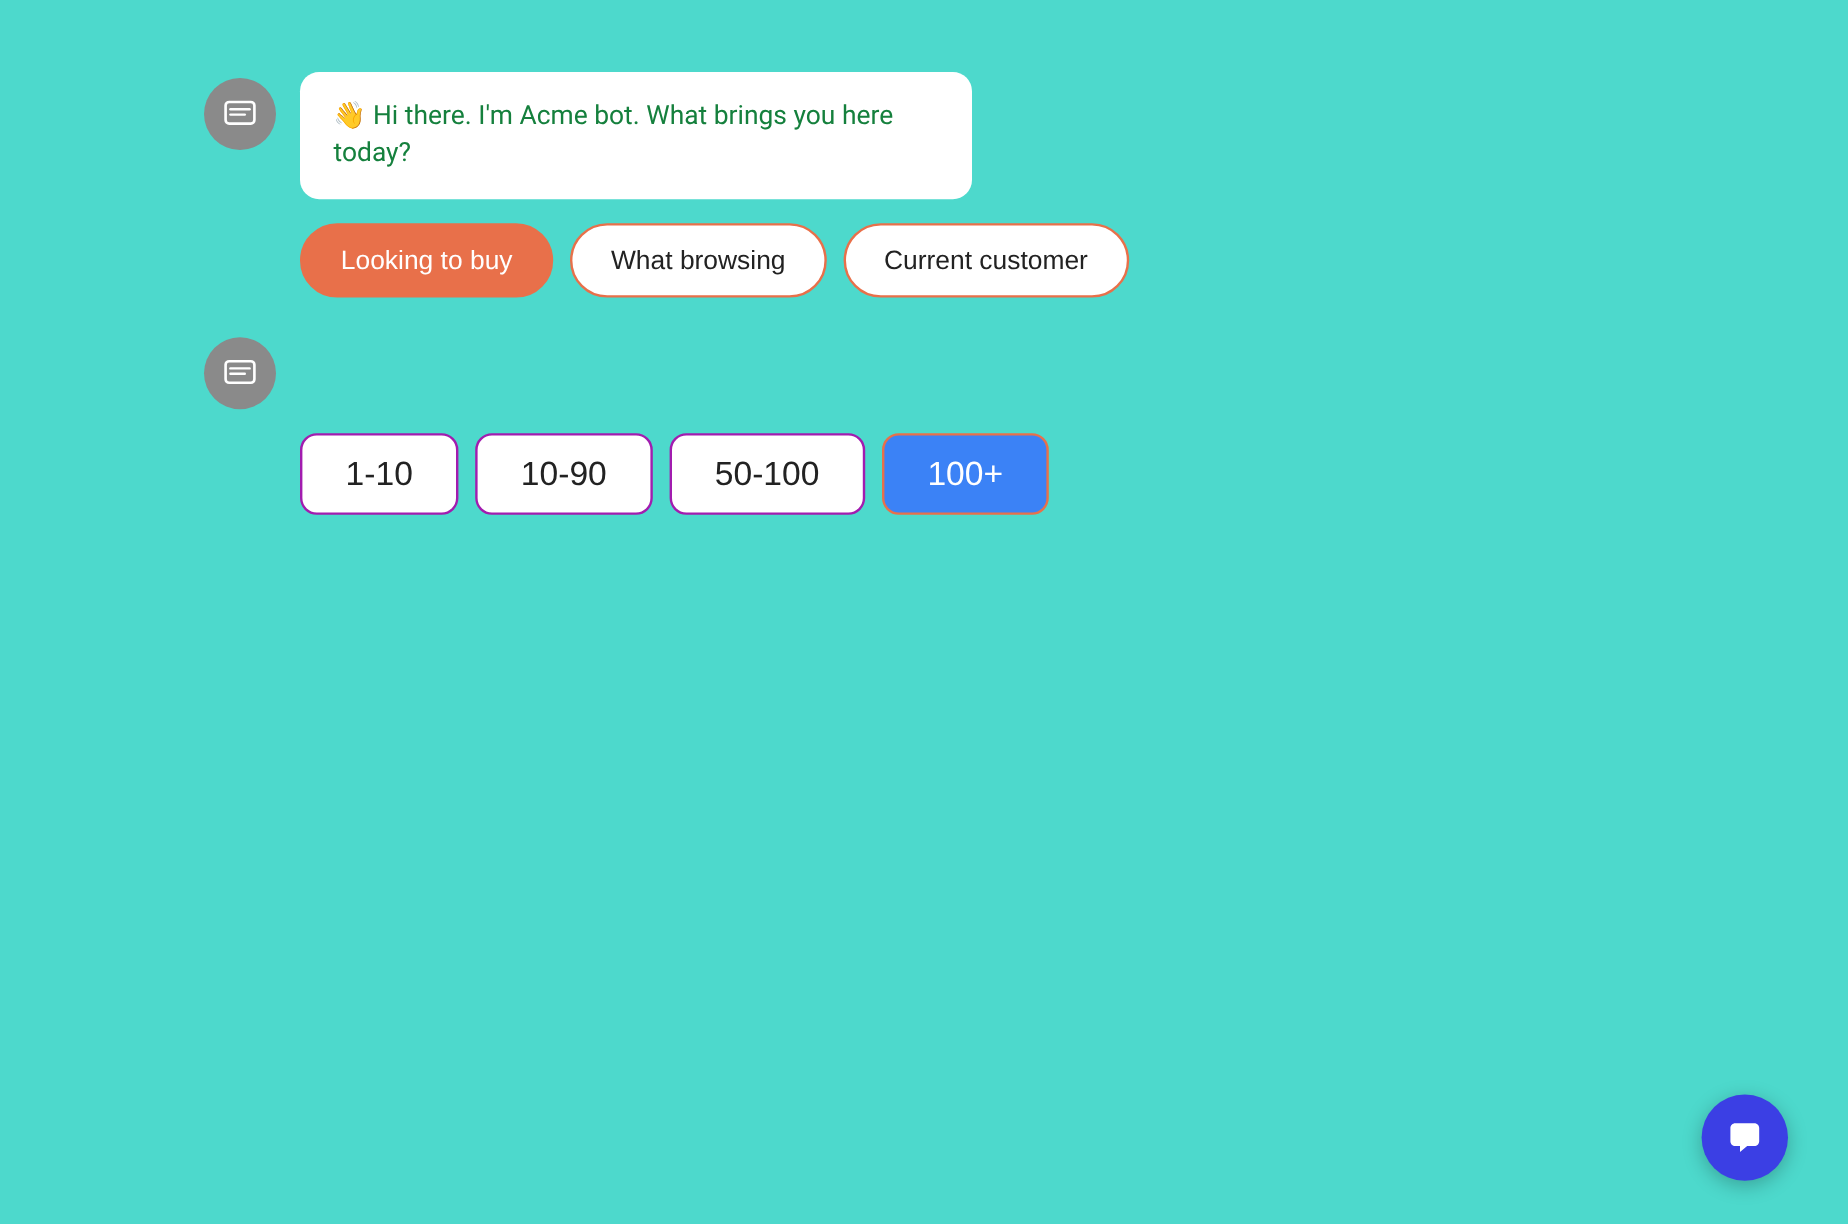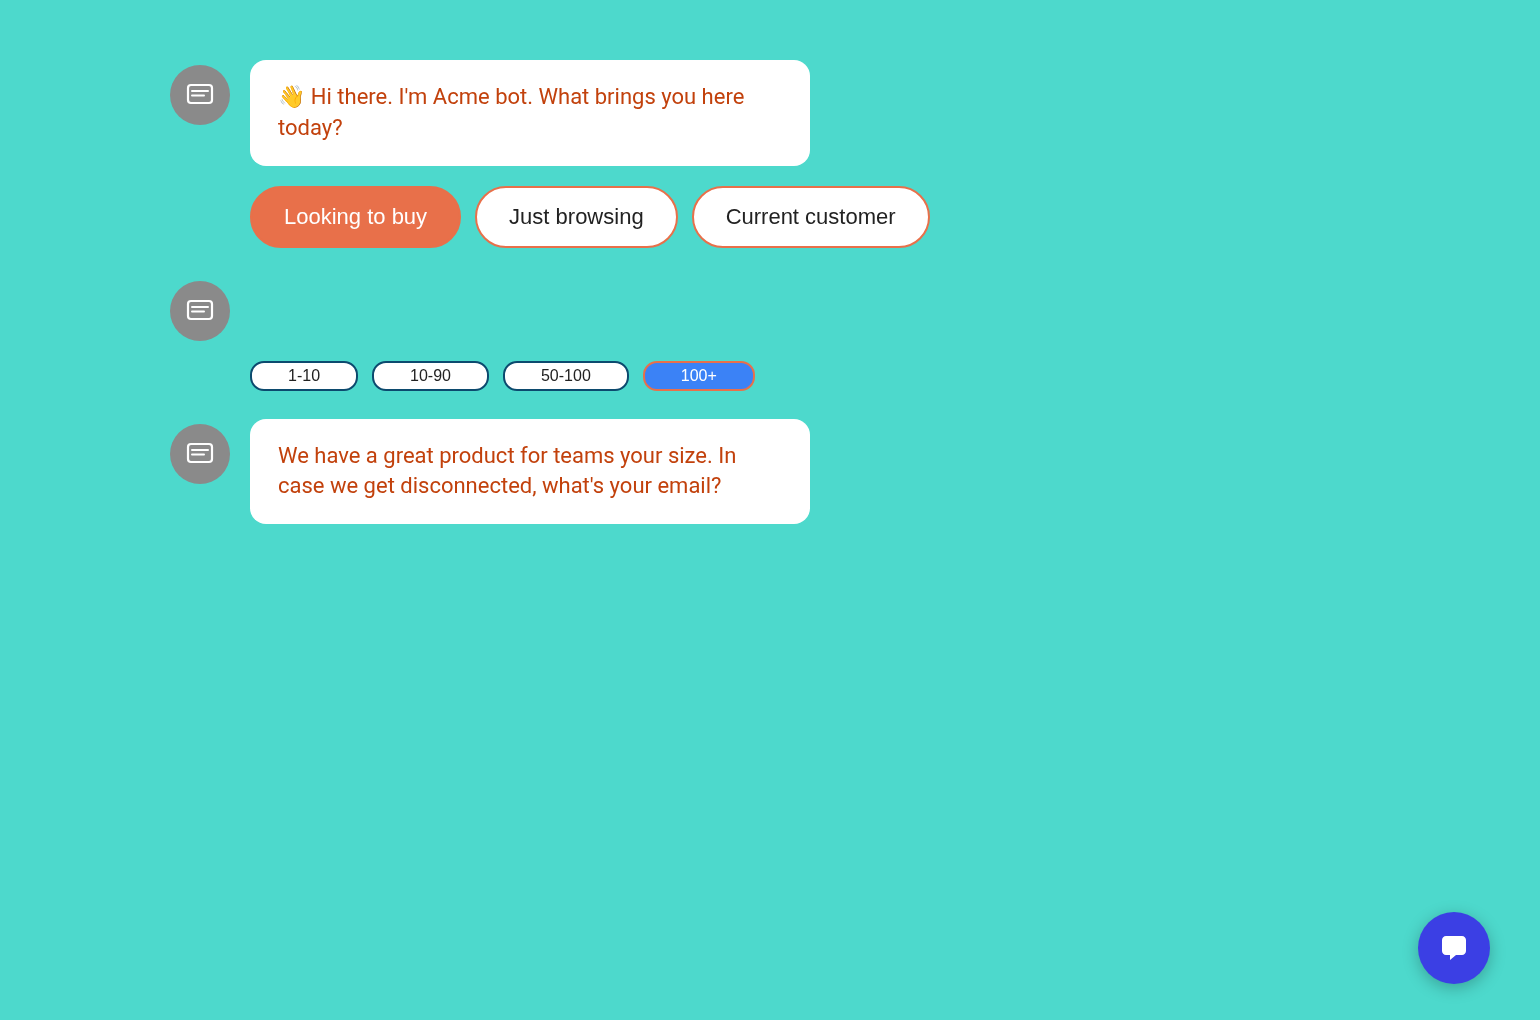--- a/index.html
+++ b/index.html
@@ -46,21 +46,21 @@
       width: 30px;
       height: 30px;
     }
 
     .message-bubble {
       background: white;
       border-radius: 16px;
       padding: 22px 28px;
       font-size: 22px;
       line-height: 1.4;
-      color: #c2410c;
+      color: #15803d;
       max-width: 560px;
       font-weight: 400;
     }
 
     
     .options-row {
       display: flex;
       flex-wrap: wrap;
       gap: 14px;
       padding-left: 80px;
@@ -89,25 +89,25 @@
     .team-options-row {
       display: flex;
       flex-wrap: wrap;
       gap: 14px;
       padding-left: 80px;
       align-items: center;
     }
 
     .team-btn {
       border-radius: 14px;
-      padding: 4px 36px;
-      font-size: 16px;
+      padding: 16px 36px;
+      font-size: 28px;
       font-weight: 500;
       cursor: pointer;
-      border: 2px solid #0c4a6e;
+      border: 2px solid #a21caf;
       background: white;
       color: #222;
     }
 
     .team-btn.selected {
       background-color: #3b82f6;
       color: white;
       border-color: #E8704A;
     }
 
@@ -150,53 +150,41 @@
         <line x1="7" y1="15.5" x2="19" y2="15.5" stroke="white" stroke-width="2" stroke-linecap="round"></line>
       </svg>
     </div>
     <div class="message-bubble">
       <span>👋 Hi there. I'm Acme bot. What brings you here today?</span>
     </div>
   </div>
 
   <div class="options-row">
     <button class="option-btn selected">Looking to buy</button>
-    <button class="option-btn">Just browsing</button>
+    <button class="option-btn">What browsing</button>
     <button class="option-btn">Current customer</button>
   </div>
 
   <div class="bot-row block-gap">
     <div class="bot-avatar">
       <svg viewBox="0 0 30 30" fill="none" xmlns="http://www.w3.org/2000/svg">
         <rect x="3" y="5" width="24" height="18" rx="3" stroke="white" stroke-width="2.2" fill="none"></rect>
         <line x1="7" y1="11" x2="23" y2="11" stroke="white" stroke-width="2" stroke-linecap="round"></line>
         <line x1="7" y1="15.5" x2="19" y2="15.5" stroke="white" stroke-width="2" stroke-linecap="round"></line>
       </svg>
     </div>
   </div>
 
   <div class="team-options-row">
     <button class="team-btn">1-10</button>
     <button class="team-btn">10-90</button>
     <button class="team-btn">50-100</button>
     <button class="team-btn selected">100+</button>
   </div>
 
-  <div class="bot-row block-gap">
-    <div class="bot-avatar">
-      <svg viewBox="0 0 30 30" fill="none" xmlns="http://www.w3.org/2000/svg">
-        <rect x="3" y="5" width="24" height="18" rx="3" stroke="white" stroke-width="2.2" fill="none"></rect>
-        <line x1="7" y1="11" x2="23" y2="11" stroke="white" stroke-width="2" stroke-linecap="round"></line>
-        <line x1="7" y1="15.5" x2="19" y2="15.5" stroke="white" stroke-width="2" stroke-linecap="round"></line>
-      </svg>
-    </div>
-    <div class="message-bubble">
-      <span>We have a great product for teams your size. In case we get disconnected, what's your email?</span>
-    </div>
-  </div>
 
 </div>
 
 <div class="chat-launcher">
   <svg viewBox="0 0 36 36" fill="none" xmlns="http://www.w3.org/2000/svg">
     <path d="M6 10C6 7.79086 7.79086 6 10 6H26C28.2091 6 30 7.79086 30 10V21C30 23.2091 28.2091 25 26 25H20L14 30V25H10C7.79086 25 6 23.2091 6 21V10Z" fill="white"></path>
   </svg>
 </div>
 
 </body></html>

